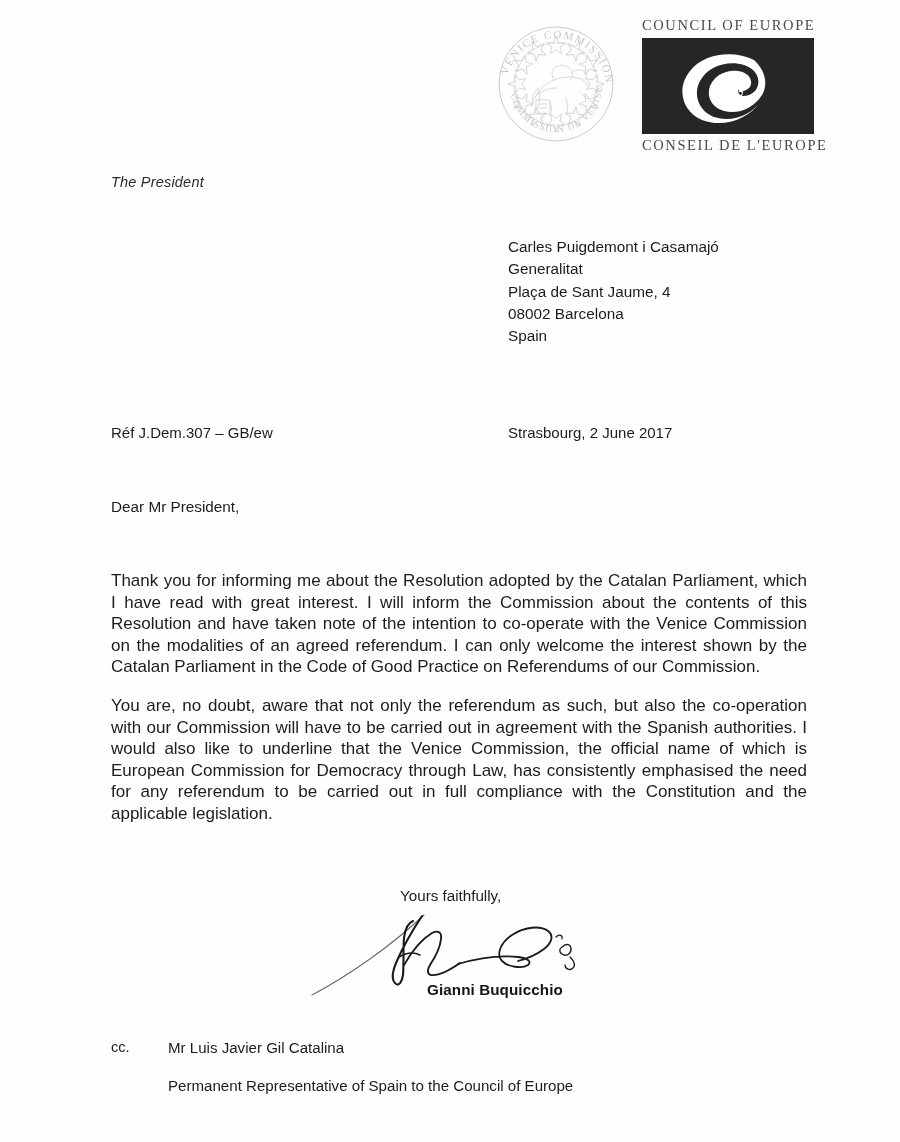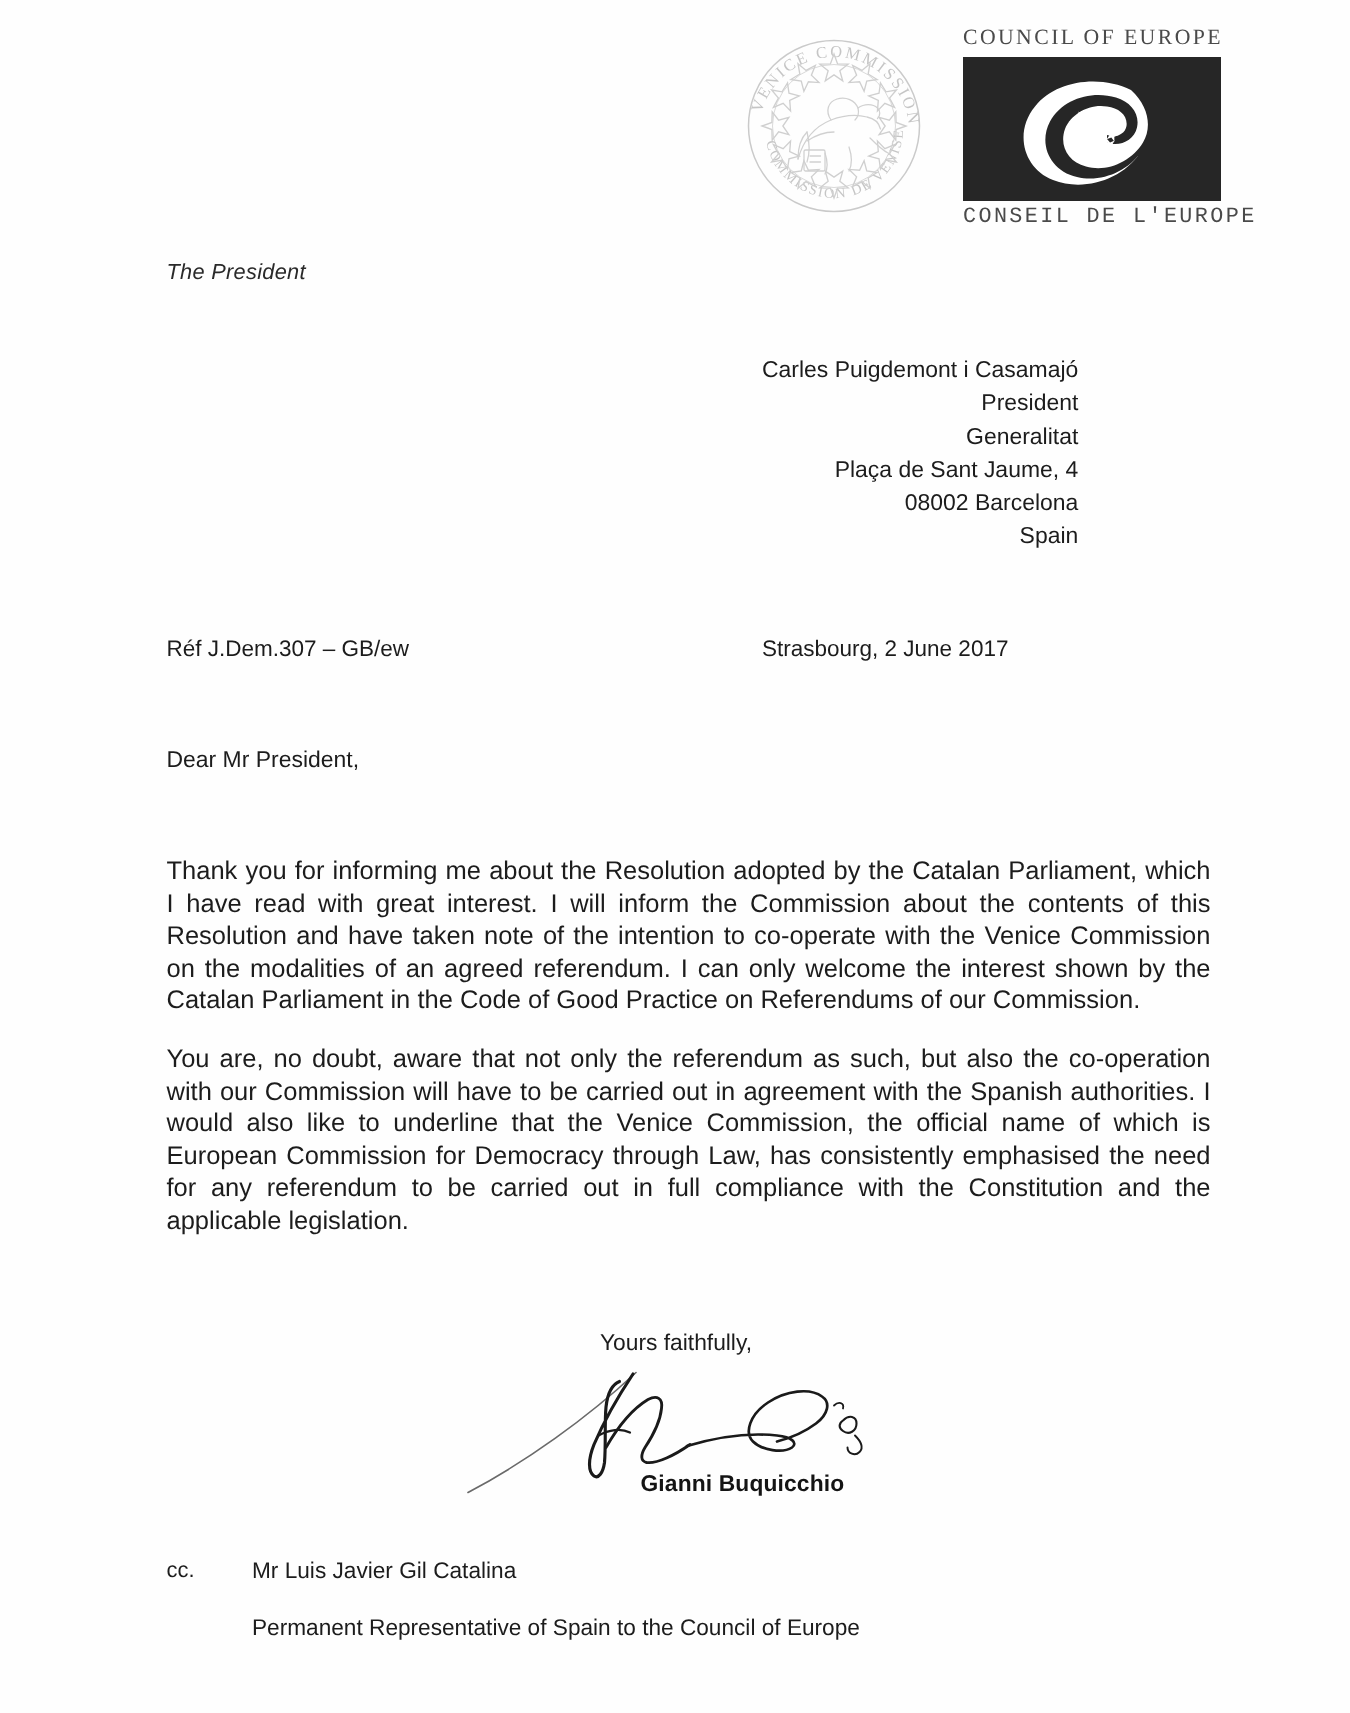--- a/index.html
+++ b/index.html
@@ -50,21 +50,21 @@
   .coe-top, .coe-bottom {
     font-family: "Liberation Serif", serif;
     font-size: 14.5px;
     letter-spacing: 1.6px;
     color: #4a4a4a;
     text-align: center;
     white-space: nowrap;
     line-height: 1.35;
   }
   .coe-top { margin-bottom: 2px; }
-  .coe-bottom { margin-top: 2px; font-family: Liberation Mono, monospace; }
+  .coe-bottom { margin-top: 2px; }
   .coe-box {
     position: relative;
     width: 172px;
     height: 96px;
     background: #262626;
     overflow: hidden;
   }
   .coe-box svg { display: block; }
 
   
@@ -78,21 +78,20 @@
     letter-spacing: 0.2px;
   }
 
   .address-block {
     position: absolute;
     left: 508px;
     top: 236px;
     font-size: 15.3px;
     line-height: 22.3px;
     color: #1c1c1c;
-    text-align: right;
   }
   .address-block div { white-space: nowrap; }
 
   .ref-row {
     position: absolute;
     left: 111px;
     top: 424px;
     width: 700px;
     font-size: 15px;
     color: #1c1c1c;
@@ -270,21 +269,20 @@
         </svg>
       </div>
       <div class="coe-bottom">CONSEIL DE L'EUROPE</div>
     </div>
   </div>
 
   <div class="president-line">The President</div>
 
   <div class="address-block">
     <div>Carles Puigdemont i Casamajó</div>
-    <div>President</div>
     <div>Generalitat</div>
     <div>Plaça de Sant Jaume, 4</div>
     <div>08002 Barcelona</div>
     <div>Spain</div>
   </div>
 
   <div class="ref-row">
     <div class="ref-left">Réf J.Dem.307 – GB/ew</div>
     <div class="ref-right">Strasbourg, 2 June 2017</div>
   </div>

